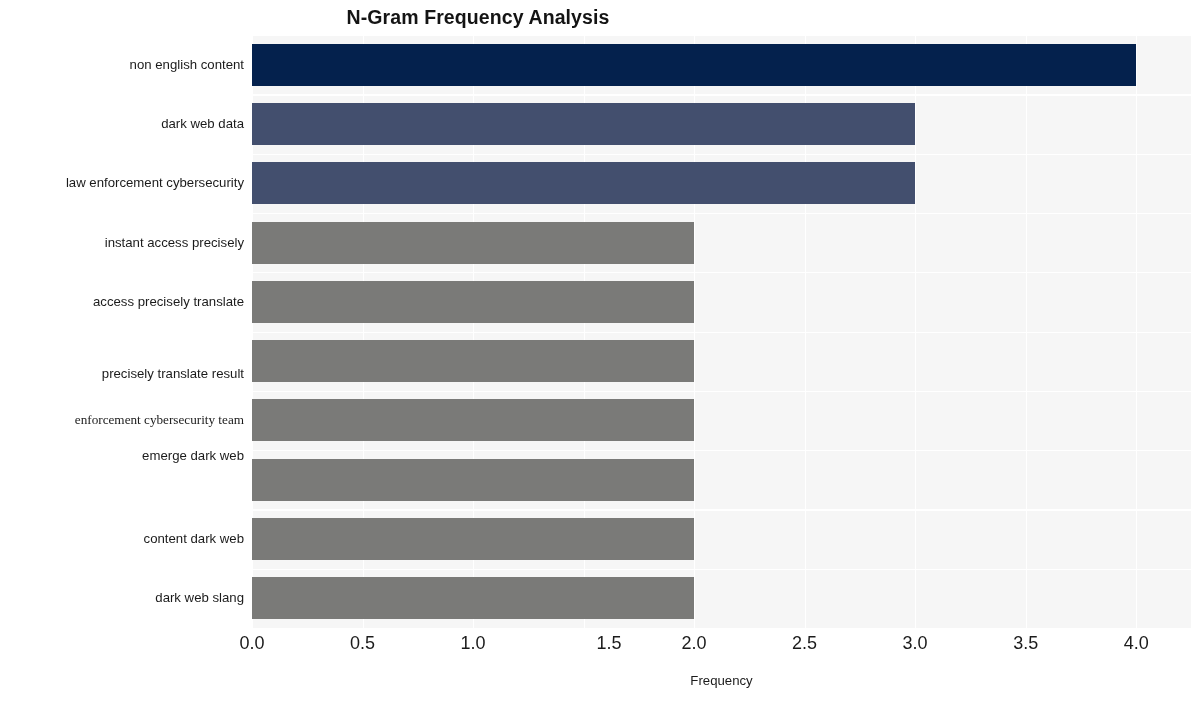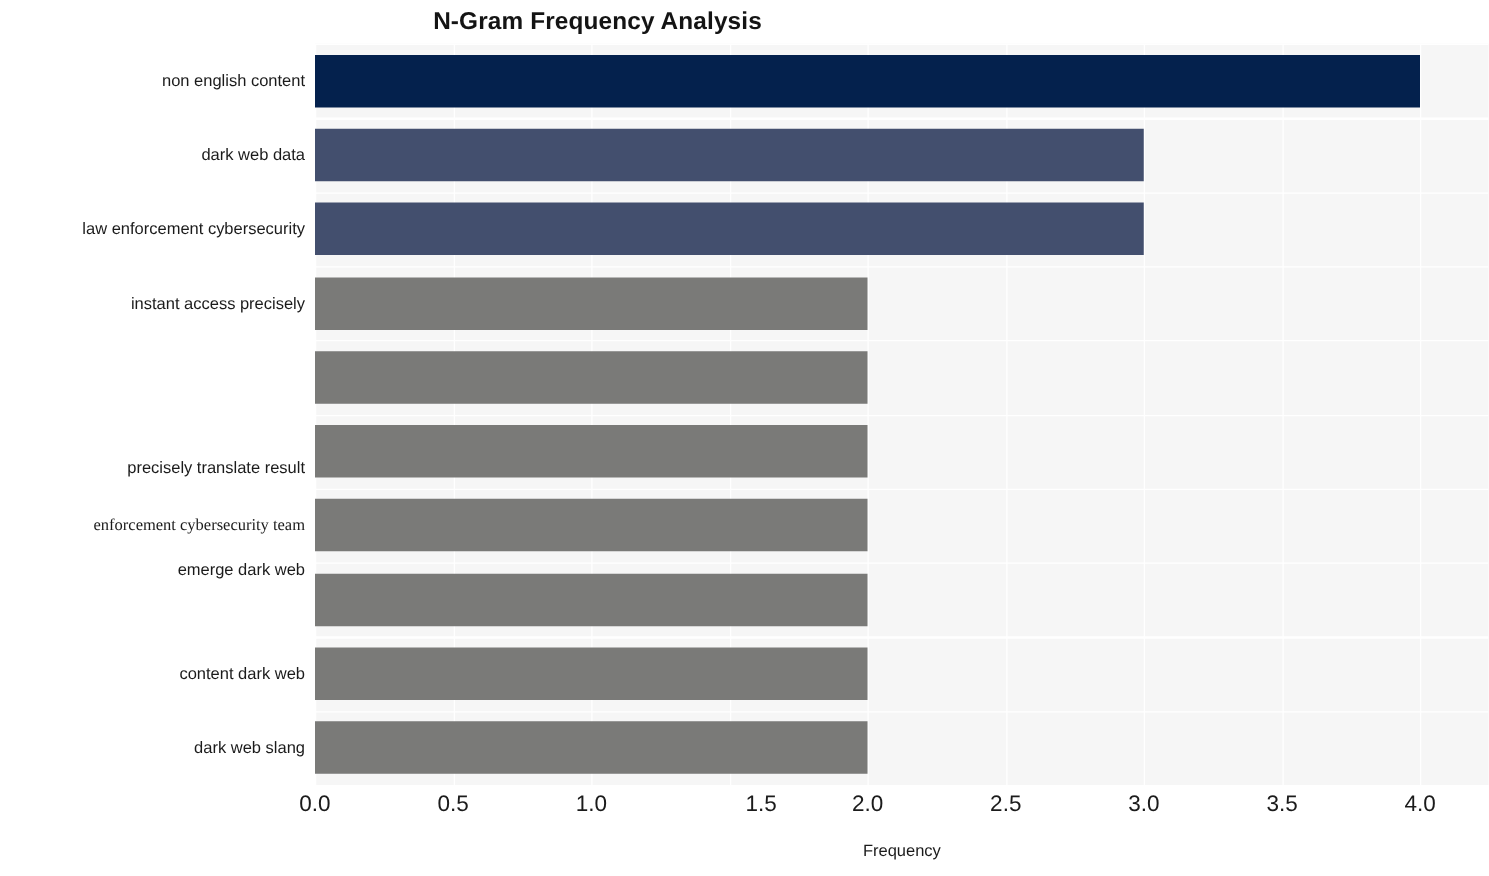--- a/index.html
+++ b/index.html
@@ -91,20 +91,21 @@
         <div class="bar" title="content dark web: 2" style="width: 442.09px; top: 483.05px; background: rgb(122, 122, 120);"></div>
         <div class="bar" title="dark web slang: 2" style="width: 442.09px; top: 542.35px; background: rgb(122, 122, 120);"></div>
       </div>
   </div>
 
   <div id="ylabels">
       <div class="ylabel" style="top: 21.65px;">non english content</div>
       <div class="ylabel" style="top: 80.95px;">dark web data</div>
       <div class="ylabel" style="top: 140.25px;">law enforcement cybersecurity</div>
       <div class="ylabel" style="top: 200px;">instant access precisely</div>
+      <div class="ylabel" style="top: 258.85px;">access precisely translate</div>
       <div class="ylabel" style="top: 331px; margin-left: 18px;">precisely translate result</div>
       <div class="ylabel" style="top: 377.45px; font-family: Liberation Serif, serif;">enforcement cybersecurity team</div>
       <div class="ylabel" style="top: 413px;">emerge dark web</div>
       <div class="ylabel" style="top: 496.05px;">content dark web</div>
       <div class="ylabel" style="top: 555.35px;">dark web slang</div>
     </div>
   <div id="xlabels">
       <div class="xlabel" style="left: 252px;">0.0</div>
       <div class="xlabel" style="left: 362.523px;">0.5</div>
       <div class="xlabel" style="left: 473.045px;">1.0</div>

